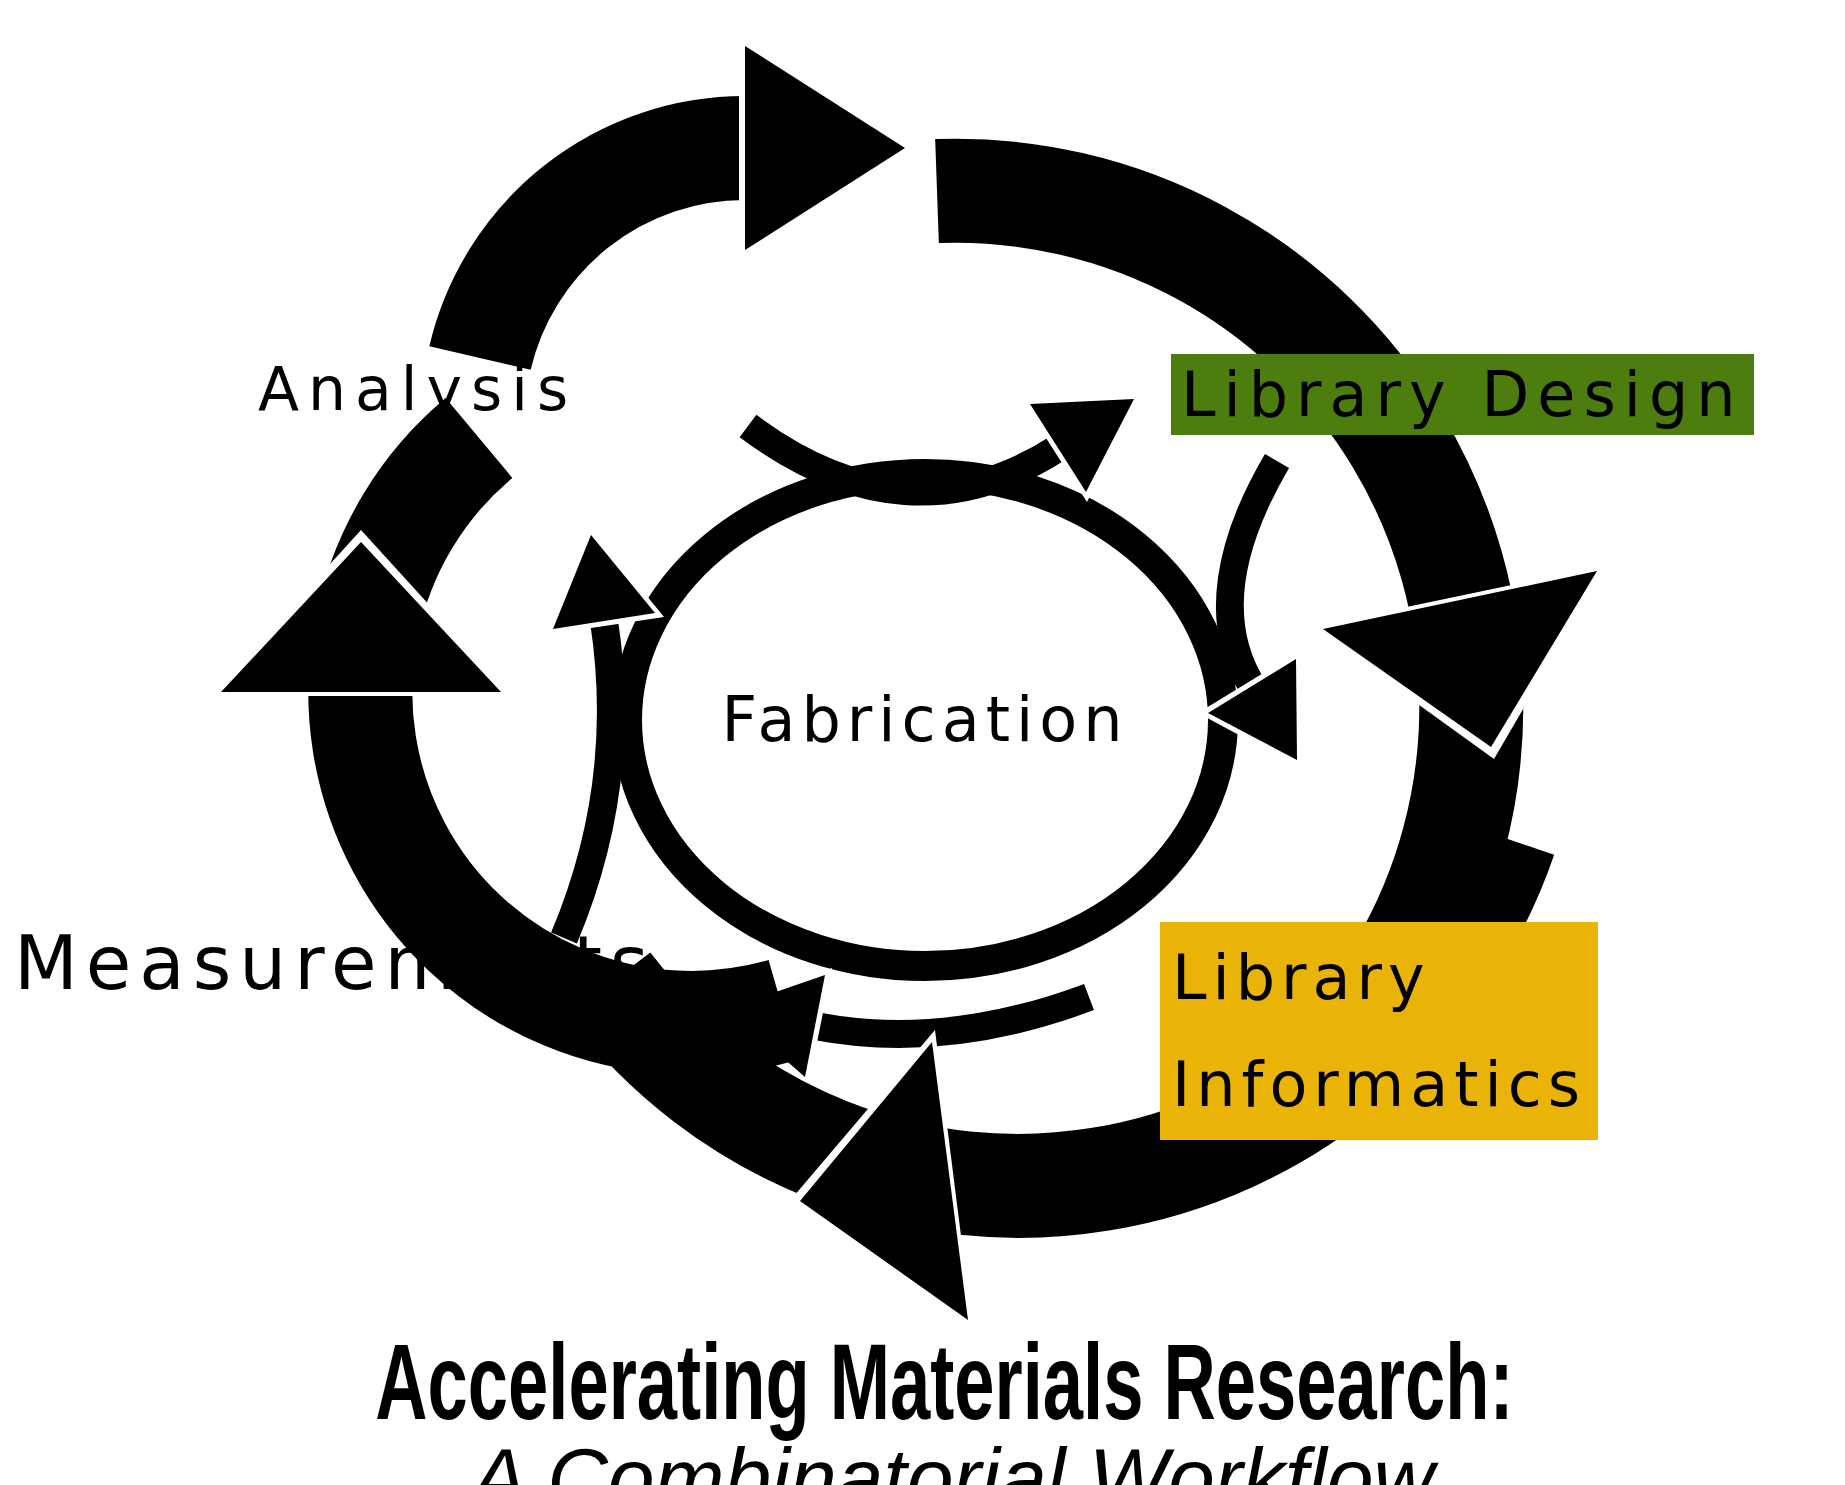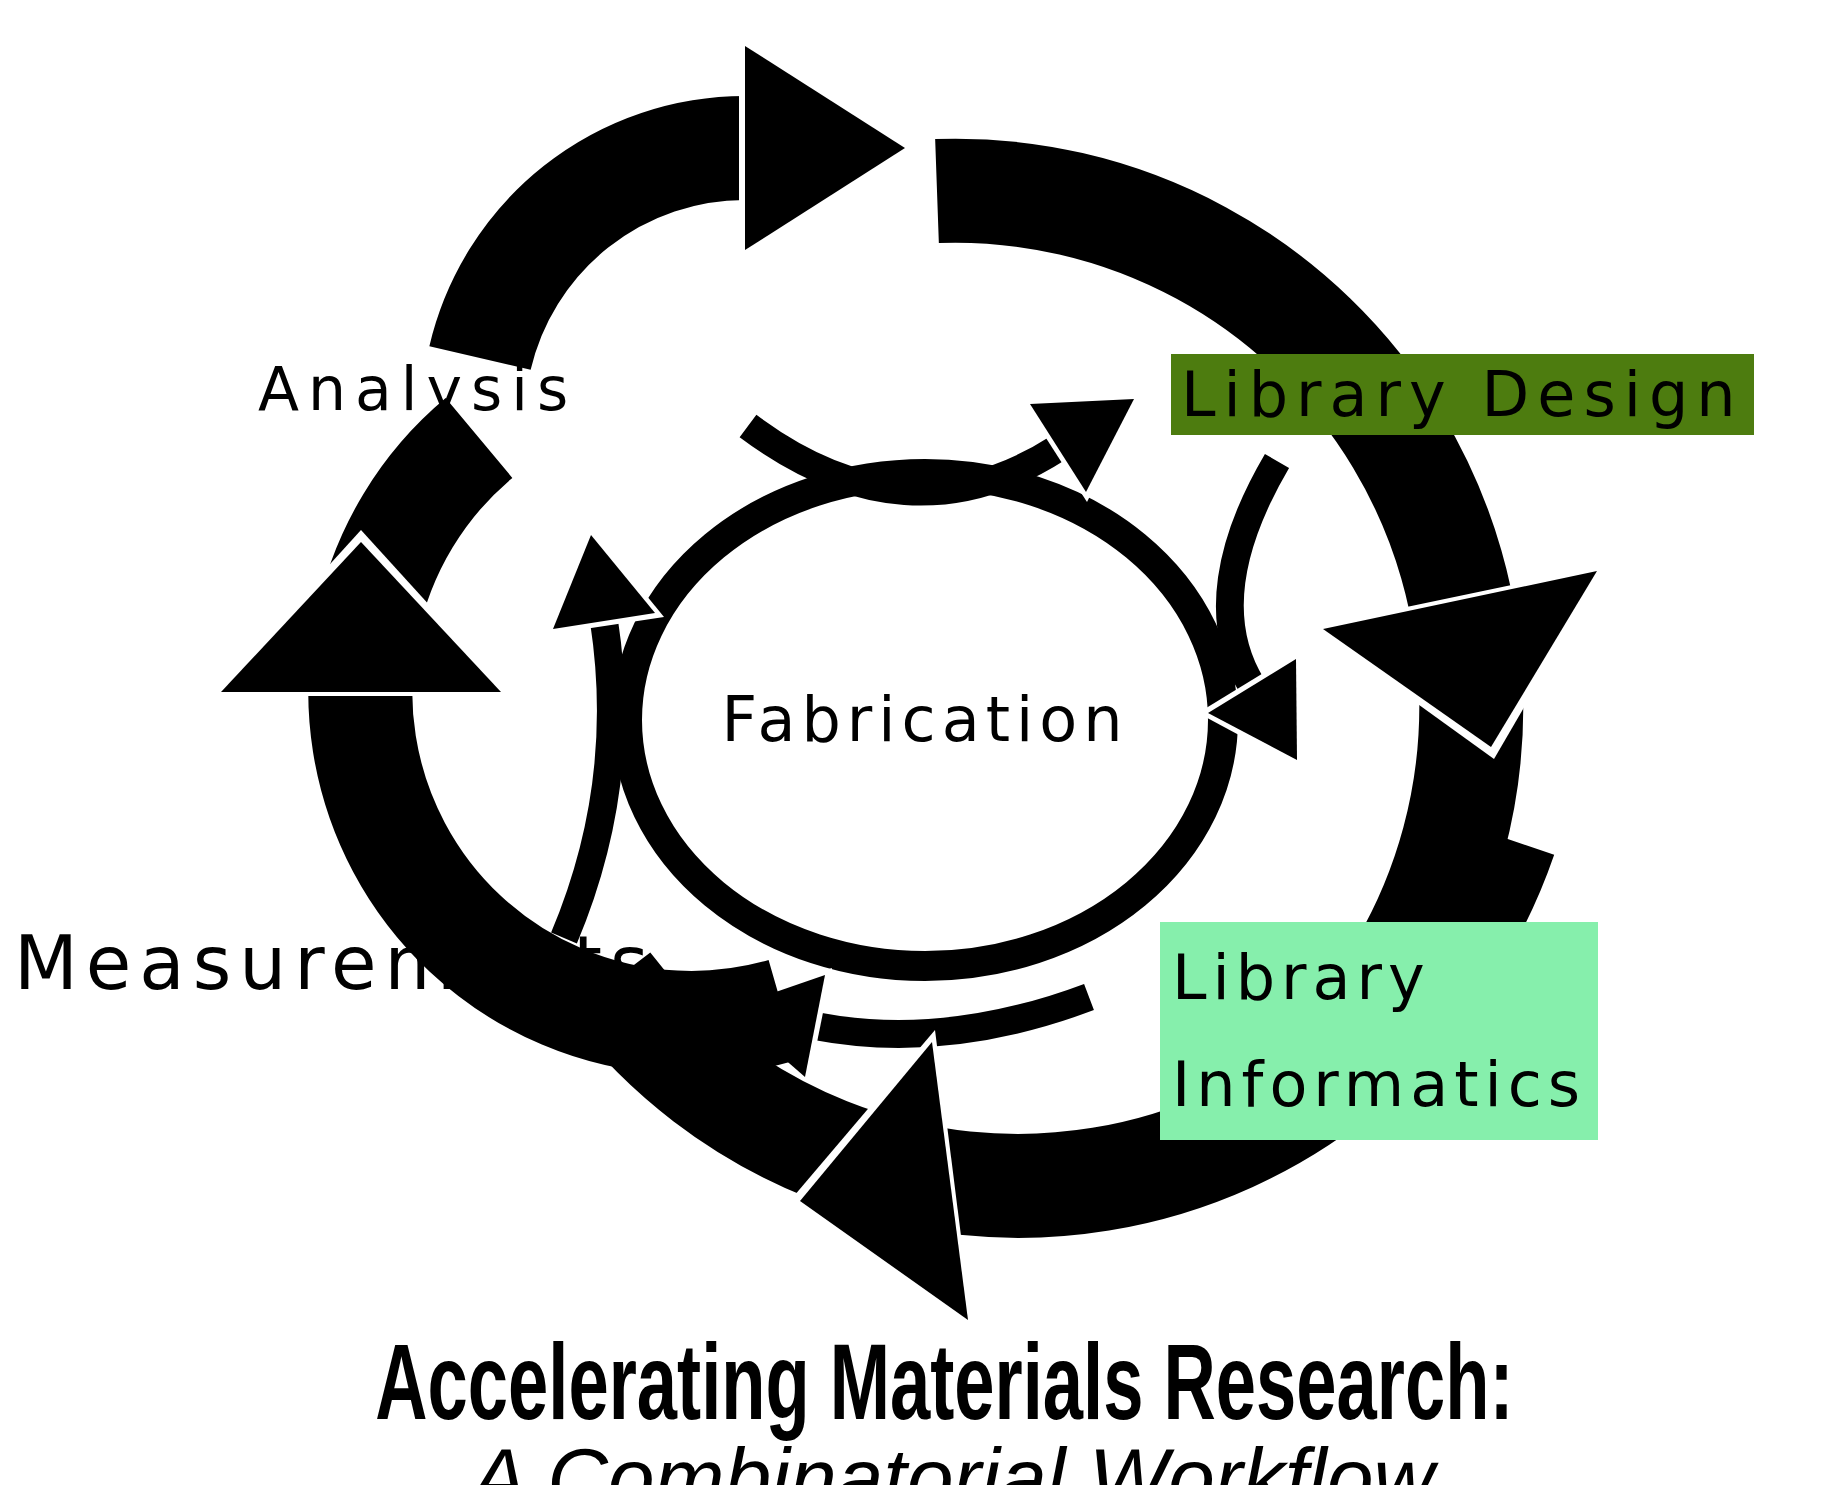--- a/index.html
+++ b/index.html
@@ -30,21 +30,21 @@
     font-family: "DejaVu Sans", sans-serif;
     font-weight: 500;
     color: #000;
     white-space: nowrap;
   }
   .label-analysis      { left: 258px;  top: 318px;  font-size: 60px; letter-spacing: 9px; }
   .label-library-design{ left: 1171px; top: 318px;  font-size: 62px; letter-spacing: 8px;
                          background: #4d7c0f; padding: 4px 10px; }
   .label-measurements  { left: 14px;   top: 884px;  font-size: 74px; letter-spacing: 8px; }
   .label-library-fab   { left: 1160px; top: 886px;  font-size: 62px; letter-spacing: 6px;
-                         line-height: 107px; background: #86efac; padding: 2px 12px; }
+                         line-height: 107px; background: #eab308; padding: 2px 12px; }
   .label-informatics   { left: 925px;  top: 686px;  font-size: 62px; letter-spacing: 6px;
                          transform: translate(-50%, -54%); }
   .caption-row {
     position: absolute;
     width: 100%;
     text-align: center;
     white-space: nowrap;
     font-family: "Liberation Sans", sans-serif;
     color: #000;
   }

